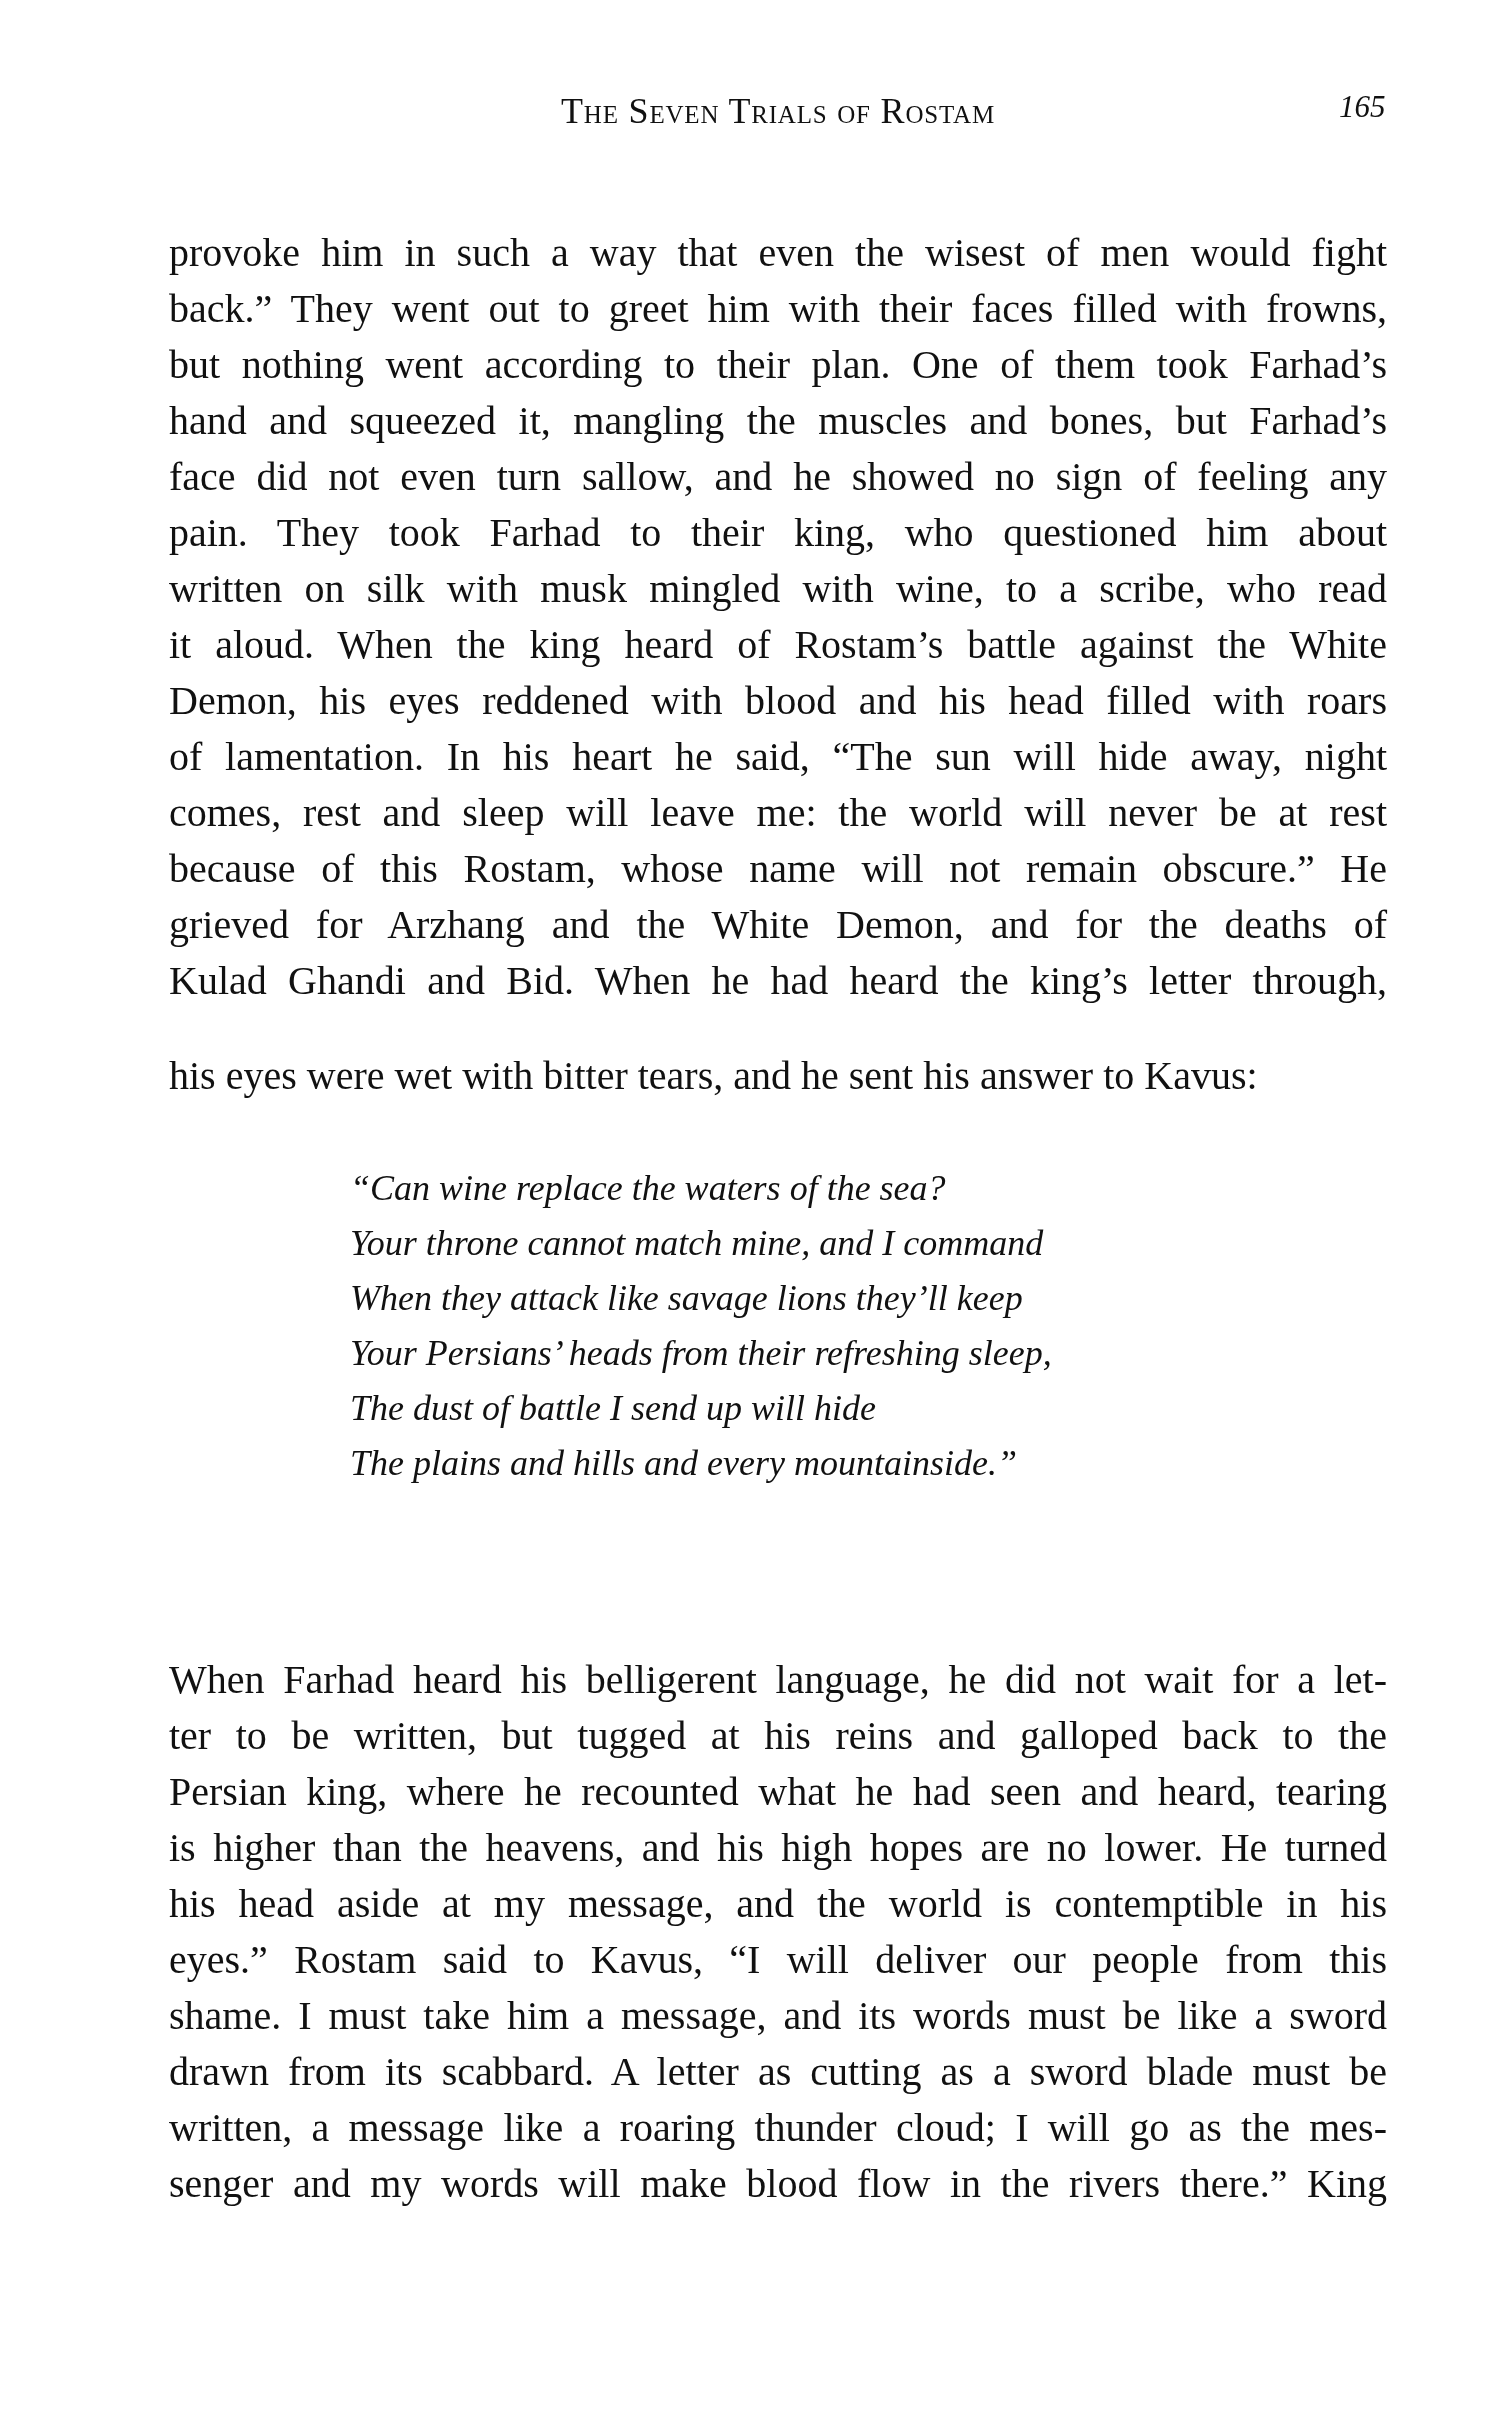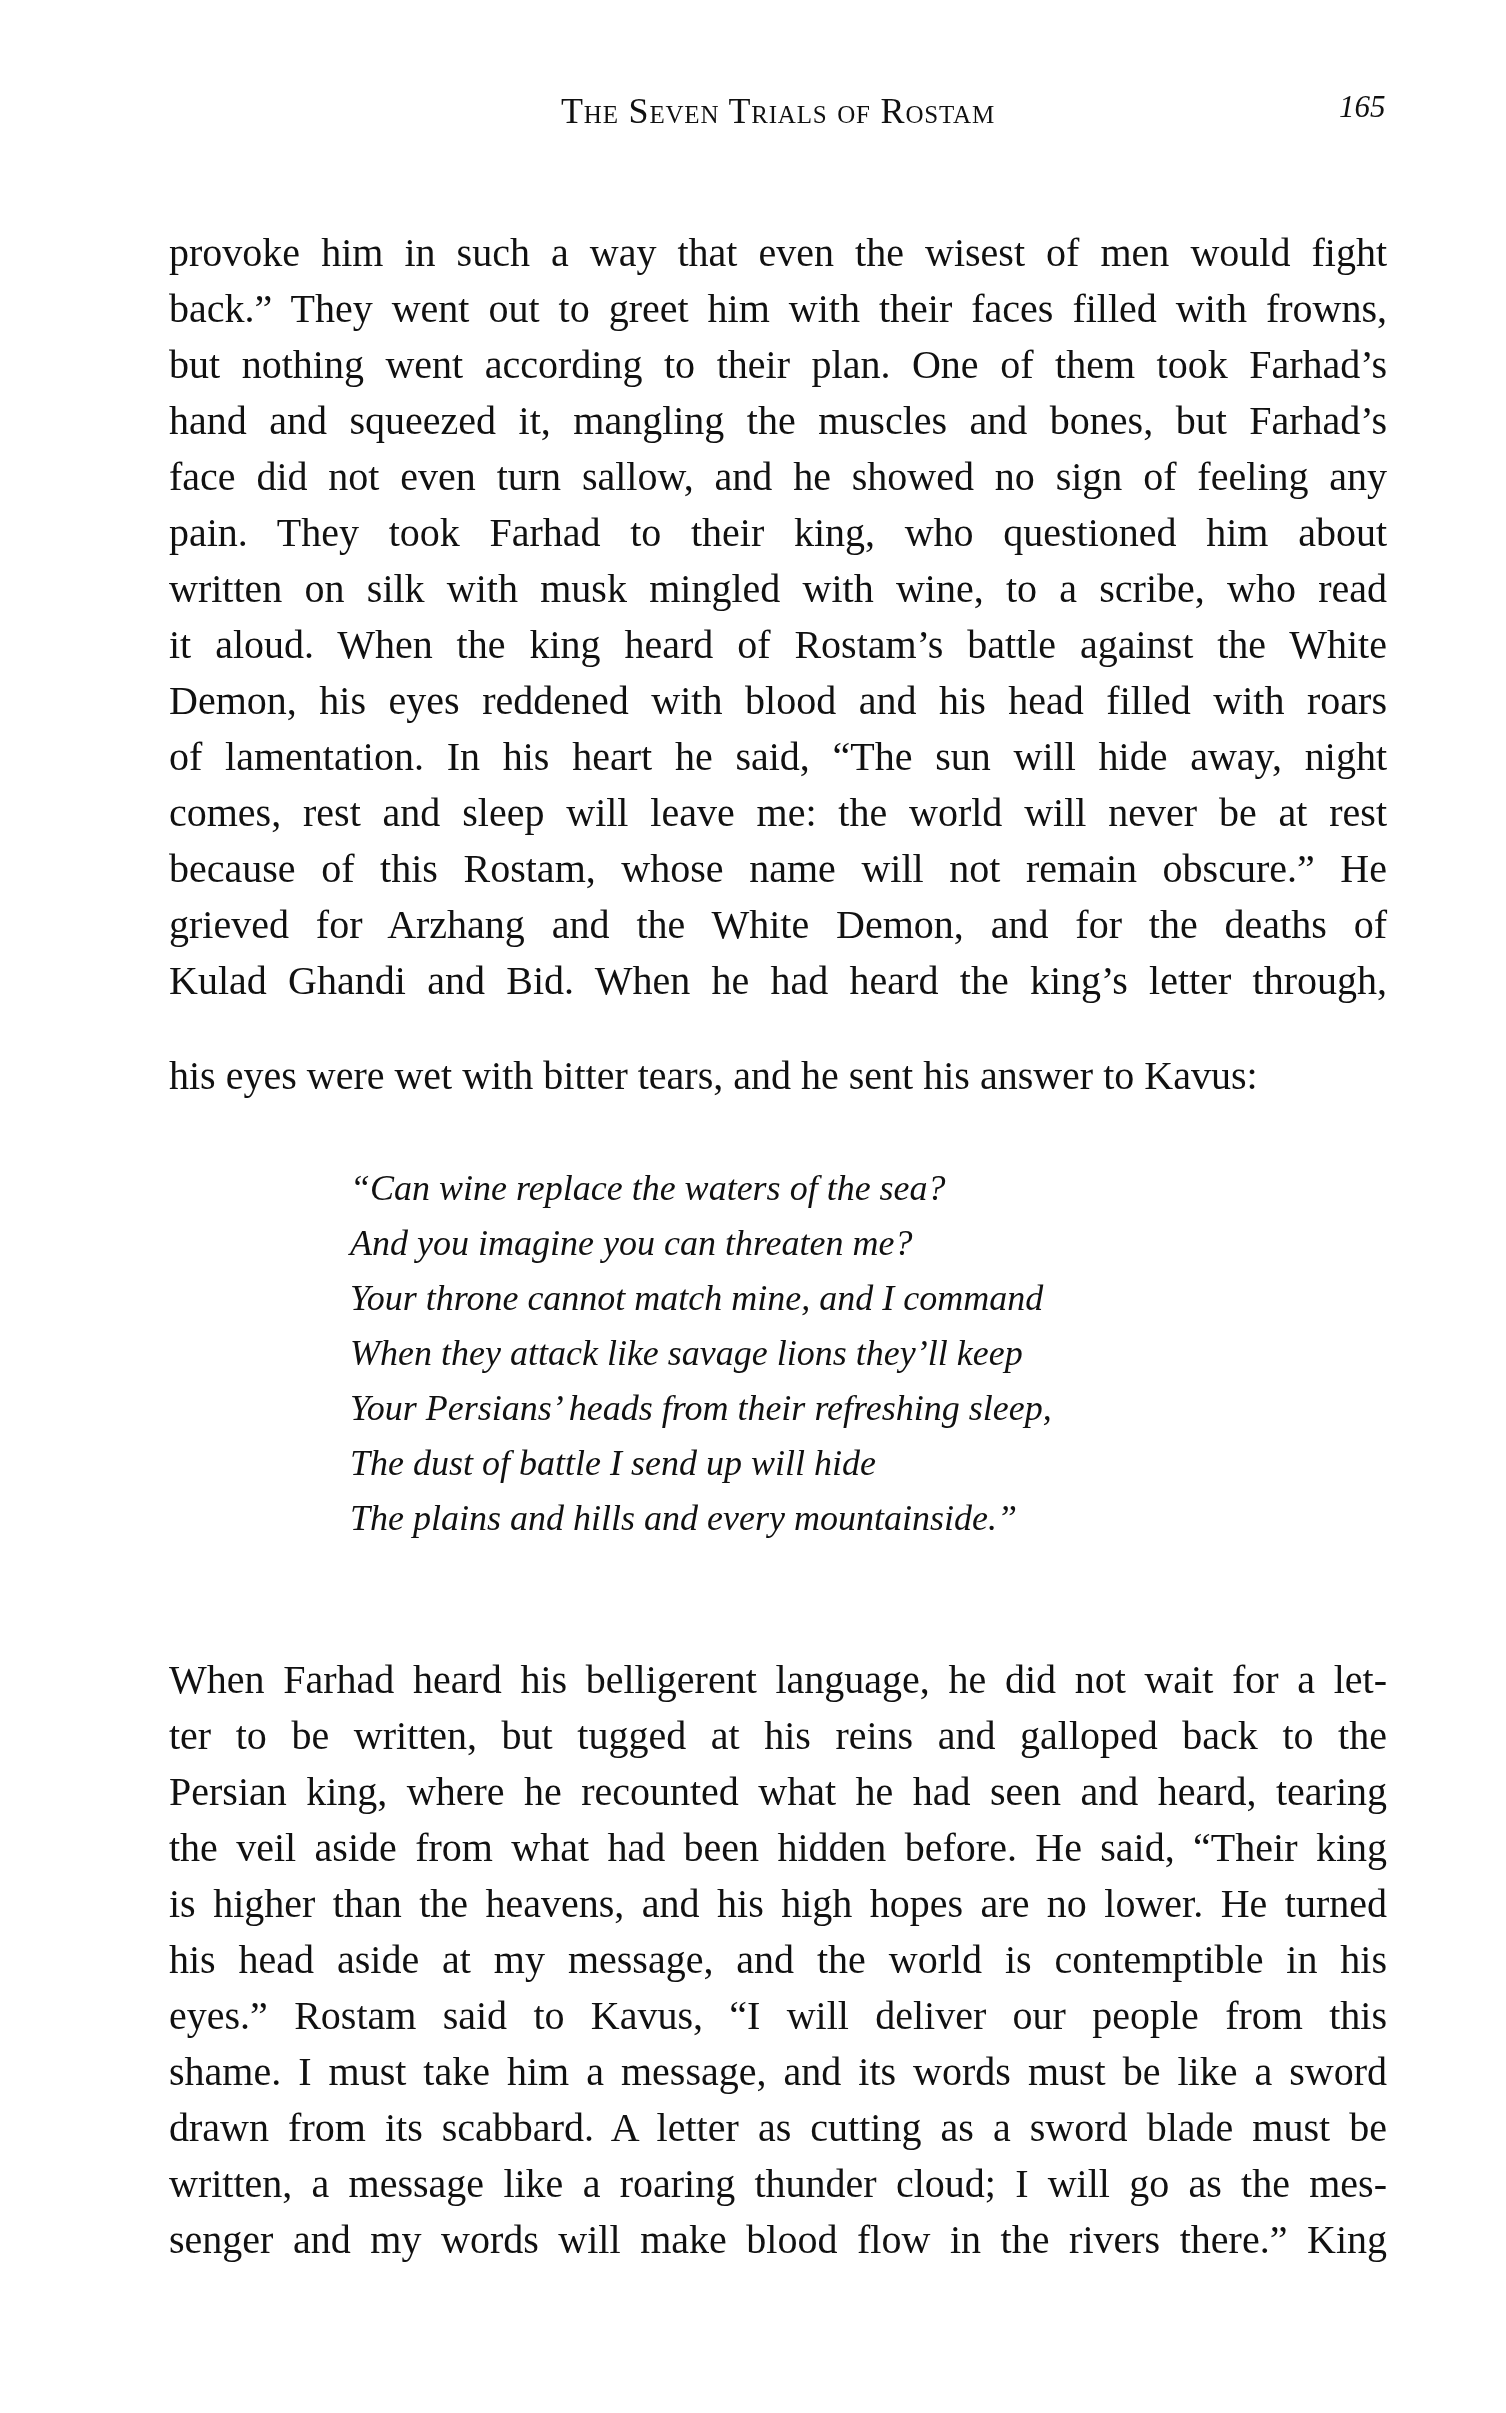--- a/index.html
+++ b/index.html
@@ -38,33 +38,31 @@
   <div class="line">of lamentation. In his heart he said, “The sun will hide away, night</div>
   <div class="line">comes, rest and sleep will leave me: the world will never be at rest</div>
   <div class="line">because of this Rostam, whose name will not remain obscure.” He</div>
   <div class="line">grieved for Arzhang and the White Demon, and for the deaths of</div>
   <div class="line">Kulad Ghandi and Bid. When he had heard the king’s letter through,</div>
   <div class="line last">his eyes were wet with bitter tears, and he sent his answer to Kavus:</div>
 </div>
 
 <div class="poem">
   <div class="vline">“Can wine replace the waters of the sea?</div>
-  <div class="vline">And you imagine you can threaten me?</div>
   <div class="vline">Your throne cannot match mine, and I command</div>
   <div class="vline">When they attack like savage lions they’ll keep</div>
   <div class="vline">Your Persians’ heads from their refreshing sleep,</div>
   <div class="vline">The dust of battle I send up will hide</div>
   <div class="vline">The plains and hills and every mountainside.”</div>
 </div>
 
 <div class="para" style="top:1652px;">
   <div class="line">When Farhad heard his belligerent language, he did not wait for a let-</div>
   <div class="line">ter to be written, but tugged at his reins and galloped back to the</div>
   <div class="line">Persian king, where he recounted what he had seen and heard, tearing</div>
-  <div class="line">the veil aside from what had been hidden before. He said, “Their king</div>
   <div class="line">is higher than the heavens, and his high hopes are no lower. He turned</div>
   <div class="line">his head aside at my message, and the world is contemptible in his</div>
   <div class="line">eyes.” Rostam said to Kavus, “I will deliver our people from this</div>
   <div class="line">shame. I must take him a message, and its words must be like a sword</div>
   <div class="line">drawn from its scabbard. A letter as cutting as a sword blade must be</div>
   <div class="line">written, a message like a roaring thunder cloud; I will go as the mes-</div>
   <div class="line">senger and my words will make blood flow in the rivers there.” King</div>
 </div>
 
 

